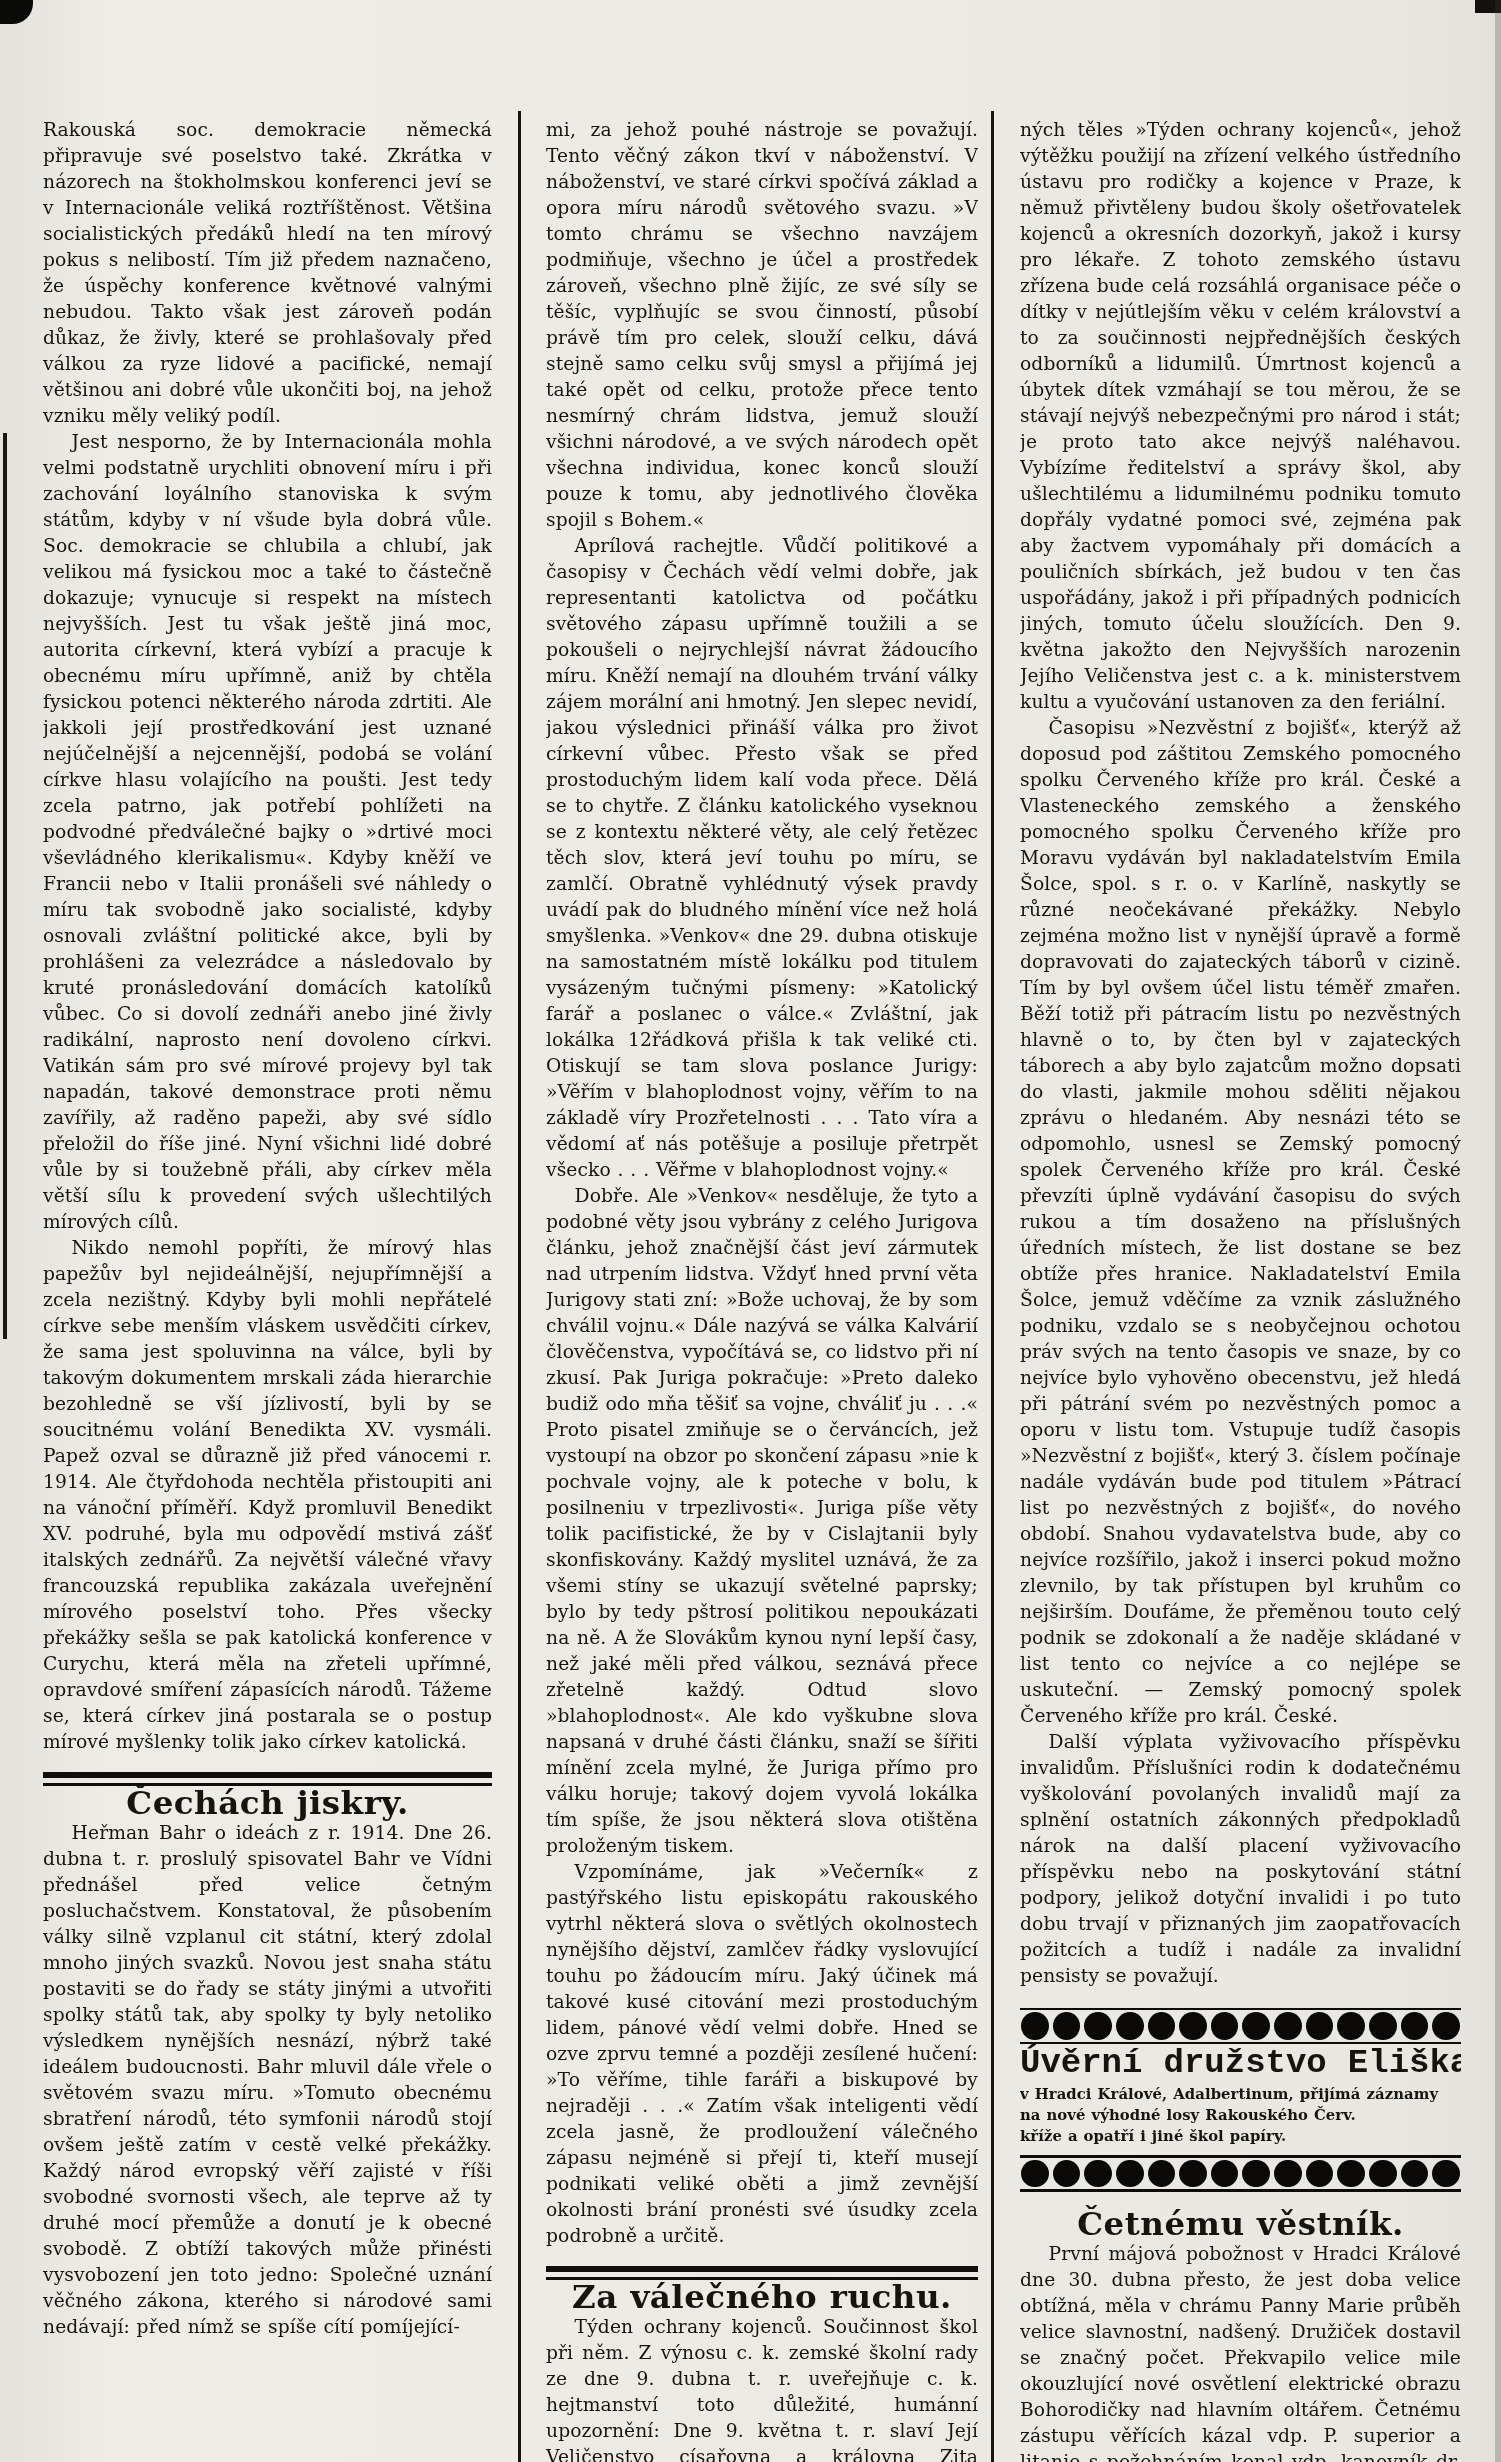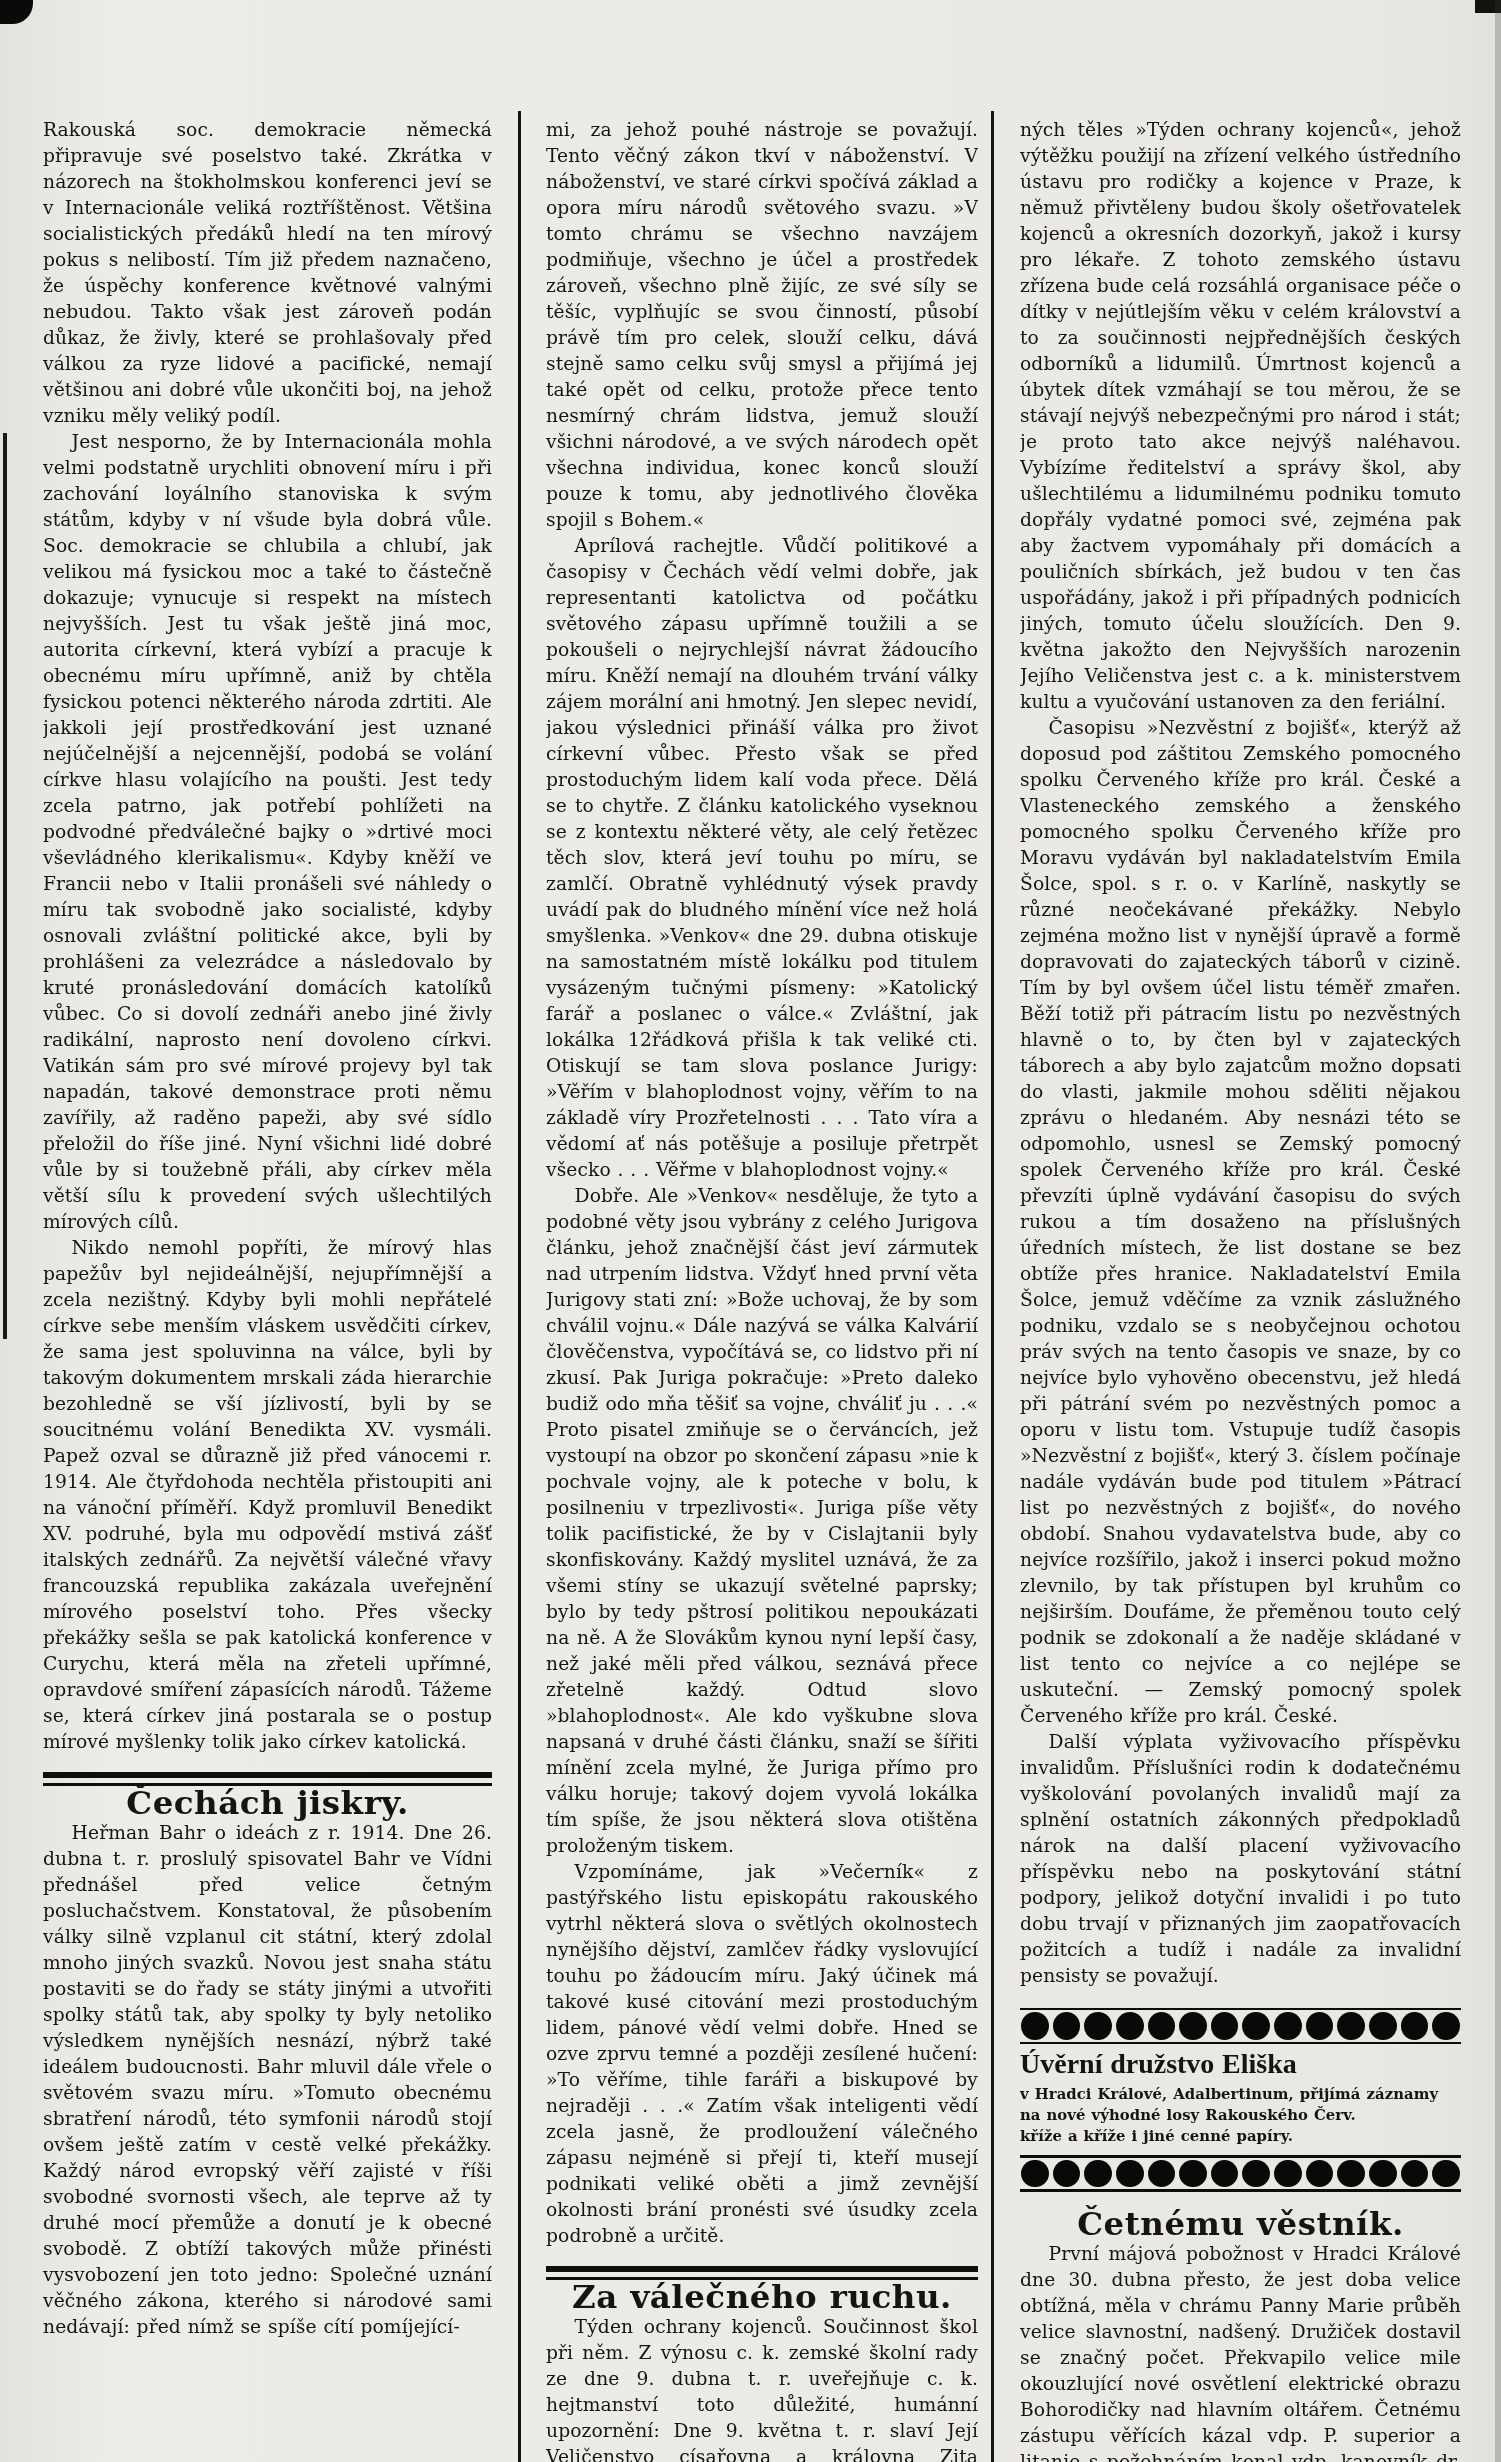--- a/index.html
+++ b/index.html
@@ -27,22 +27,22 @@
   .section-head{
     text-align:center; font-weight:bold; font-size:32.5px; line-height:34px;
     margin:21.7px 0 19.7px 0; letter-spacing:0.5px; text-indent:0;
   }
   
   .adbox{margin:18.7px 0 14.8px 0;}
   .thinrule{height:2.5px;background:#0e0c08;}
   .dotrow{display:flex; justify-content:space-between; padding:2px 1px; margin:0;}
   .dot{width:27.6px;height:27.6px;border-radius:50%;background:#0a0907;flex:0 0 auto;}
   .ad-title{
-    font-family:Liberation Serif, serif; font-weight:bold; font-size:28px; line-height:39px;
-    text-align:left; white-space:nowrap; margin:12.8px 0 4.9px 0; letter-spacing:0px; text-indent:0;
+    font-family:Liberation Mono, monospace; font-weight:bold; font-size:34px; line-height:39px;
+    text-align:center; white-space:nowrap; margin:12.8px 0 4.9px 0; letter-spacing:0px; text-indent:0;
   }
   .ad-line{font-weight:bold; font-size:14.8px; line-height:21px; margin:0; text-indent:0;}
   .ad-gap{height:8.9px;}
   .scan-left-edge{position:absolute; left:3px; top:433px; width:4.4px; height:906px; background:#1a1813;}
   .scan-corner-tl{position:absolute; left:0; top:0; width:32.5px; height:23.6px; background:#0a0a08; border-bottom-right-radius:20.7px;}
   .scan-corner-tr{position:absolute; right:0; top:0; width:26.6px; height:12.8px; background:#14120e;}
   .scan-right-shade{position:absolute; right:0; top:0; width:6.9px; height:2531px; background:rgba(60,58,50,0.25);}
 </style>
 </head>
 <body>
@@ -101,21 +101,21 @@
           <i class="dot"></i>
           <i class="dot"></i>
           <i class="dot"></i>
           <i class="dot"></i>
           <i class="dot"></i>
       </div>
       <div class="thinrule"></div>
       <p class="ad-title">Úvěrní družstvo Eliška</p>
       <p class="ad-line">v Hradci Králové, Adalbertinum, přijímá záznamy</p>
       <p class="ad-line">na nové výhodné losy Rakouského Červ.</p>
-      <p class="ad-line">kříže a kříže i jiné cenné papíry.</p>
+      <p class="ad-line">kříže a opatří i jiné škol papíry.</p>
       <div class="ad-gap"></div>
       <div class="thinrule"></div>
       <div class="dotrow">
         <i class="dot"></i>
           <i class="dot"></i>
           <i class="dot"></i>
           <i class="dot"></i>
           <i class="dot"></i>
           <i class="dot"></i>
           <i class="dot"></i>

